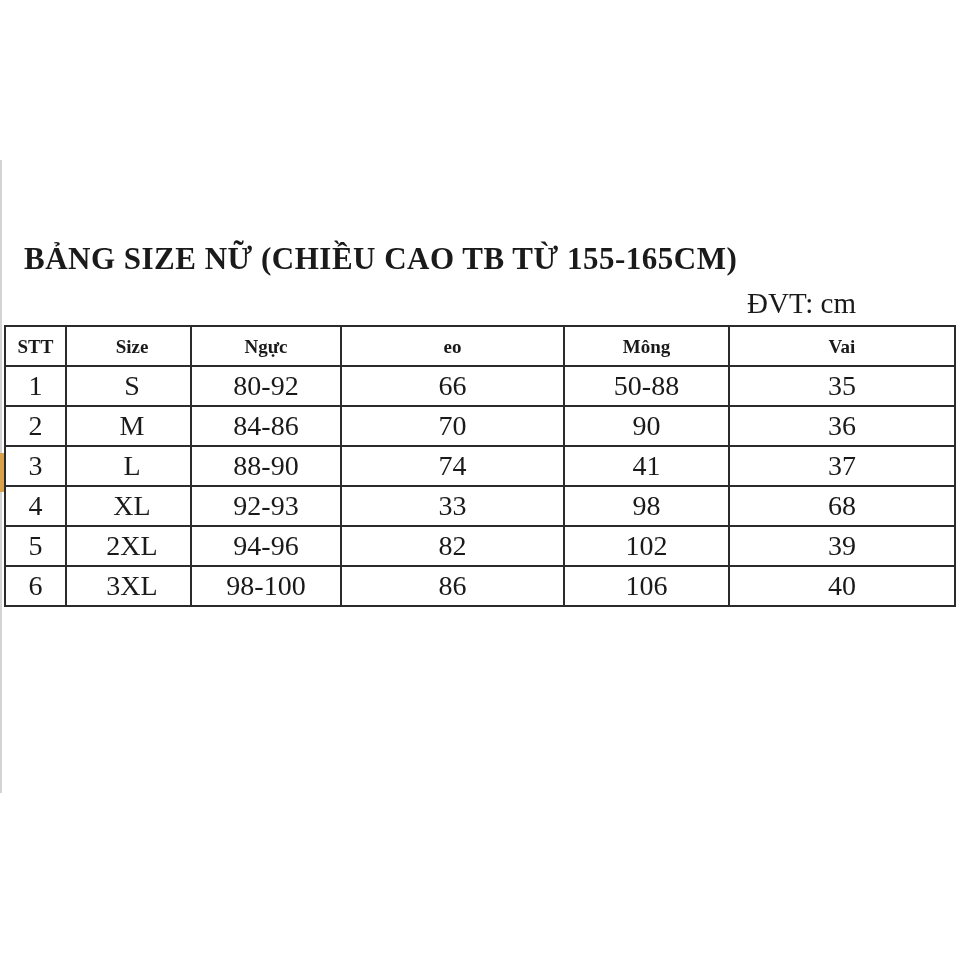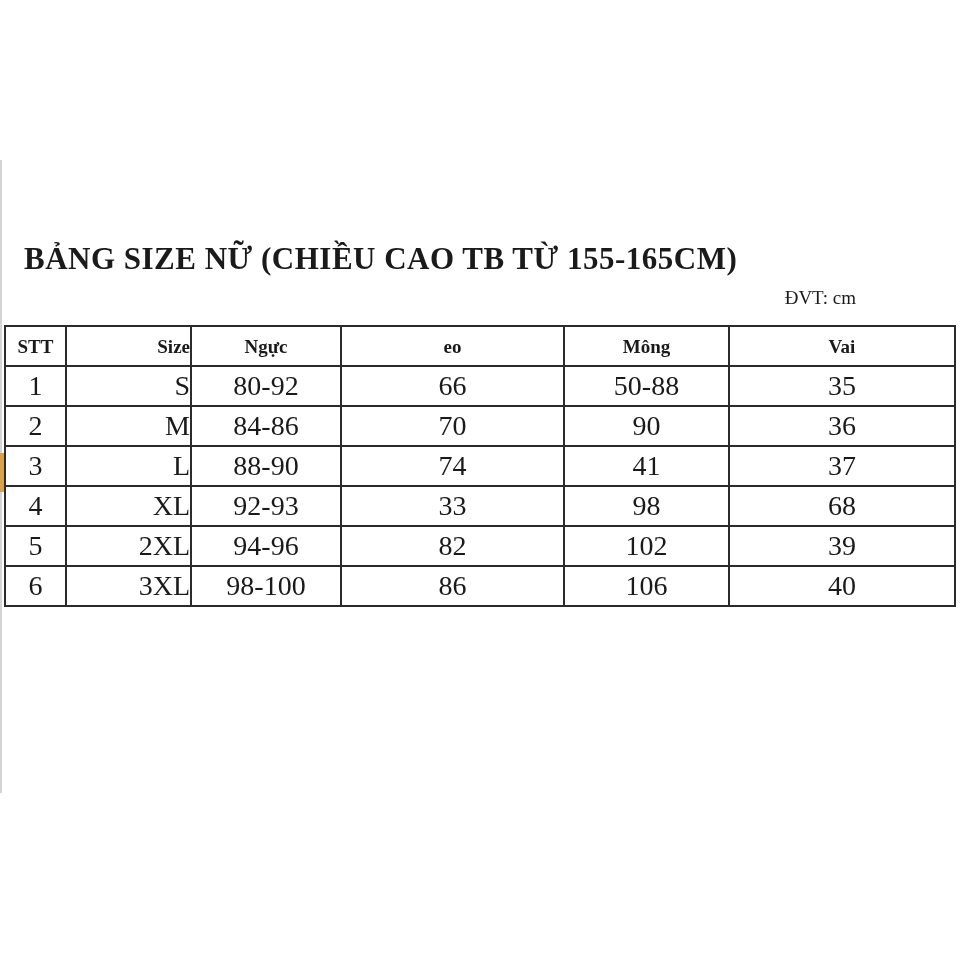--- a/index.html
+++ b/index.html
@@ -32,21 +32,21 @@
     font-size: 31px;
     font-weight: bold;
     letter-spacing: 0.5px;
     white-space: nowrap;
     margin-left: 24px;
   }
   .unit-note {
     position: absolute;
     top: 287px;
     right: 104px;
-    font-size: 19px;
+    font-size: 29px;
     font-weight: normal;
   }
   table.size-table {
     position: absolute;
     left: 4px;
     top: 325px;
     border-collapse: collapse;
     table-layout: fixed;
     background: #ffffff;
   }
@@ -66,21 +66,21 @@
     font-size: 28px;
     line-height: 1;
     overflow: hidden;
   }
   table.size-table th {
     font-size: 19px;
     font-weight: bold;
   }
   table.size-table th.col-size,
   table.size-table td.col-size {
-    text-align: right;
+    text-align: center;
     padding-left: 7px;
   }
   .accent-strip {
     position: absolute;
     left: 0;
     top: 453px;
     width: 4px;
     height: 39px;
     background: #d9a24a;
   }

